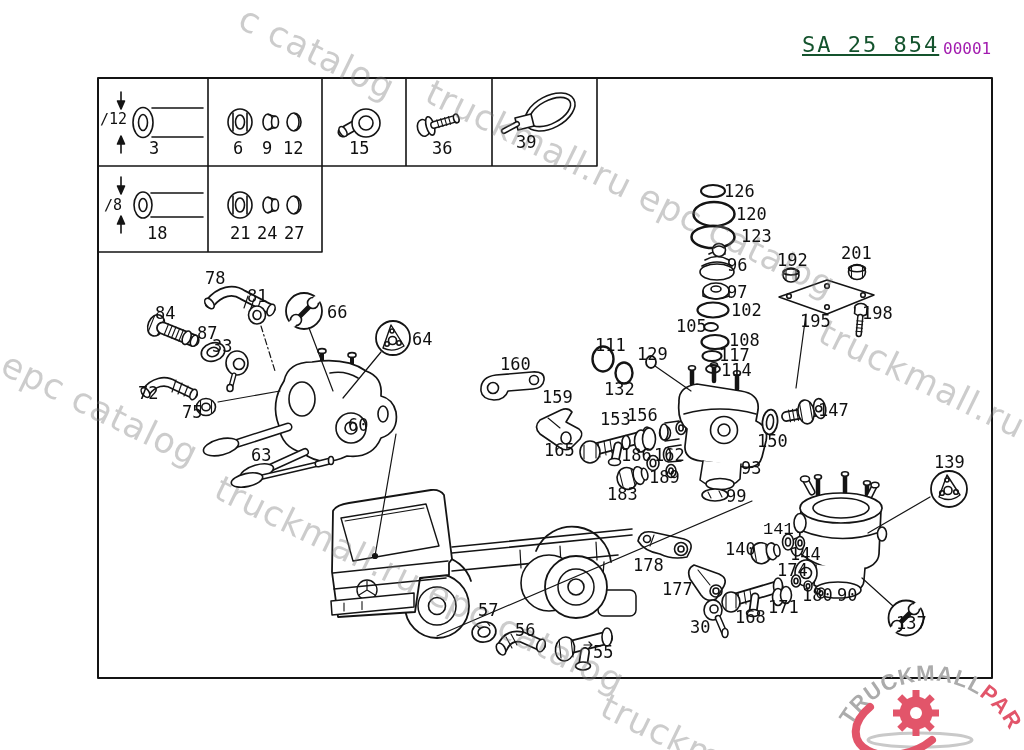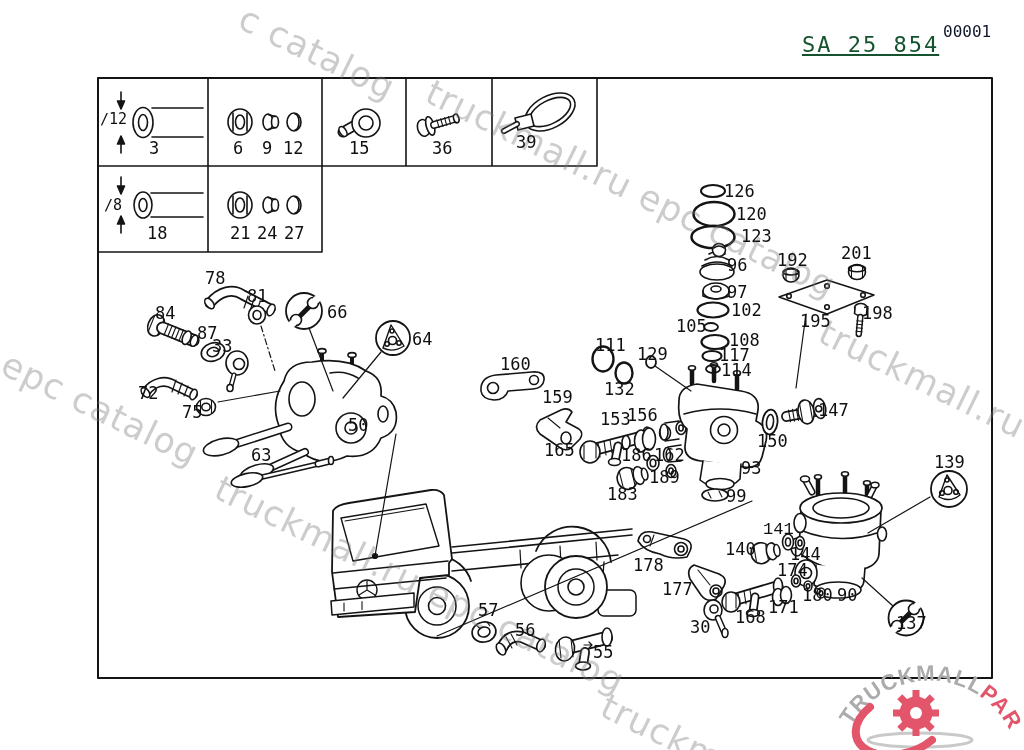--- a/index.html
+++ b/index.html
@@ -2,21 +2,21 @@
 <html><head>
 <meta charset="utf-8">
 <style>
   html,body{margin:0;padding:0;background:#888;}
   .stage{position:relative;width:1024px;height:750px;background:#ffffff;overflow:hidden;
          font-family:"DejaVu Sans",sans-serif;margin:0 auto;}
   .layer{position:absolute;inset:0;}
   .hdr{position:absolute;top:0;left:0;width:100%;height:70px;}
   .code{position:absolute;left:802px;top:32px;font:22px "DejaVu Sans Mono",monospace;
         letter-spacing:2px;color:#14532d;text-decoration:underline;}
-  .page{position:absolute;left:943px;top:22px;font:16px "DejaVu Sans Mono",monospace;color:#0f172a;}
+  .page{position:absolute;left:943px;top:39px;font:16px "DejaVu Sans Mono",monospace;color:#a21caf;}
   .plabel{position:absolute;white-space:pre;font:17px "DejaVu Sans Mono",monospace;color:#101010;line-height:1.1;}
   .wm{position:absolute;font-size:35px;letter-spacing:1px;color:rgba(120,120,120,0.38);
       transform:rotate(26deg);transform-origin:0 0;white-space:pre;pointer-events:none;}
   svg{position:absolute;left:0;top:0;}
   svg *{vector-effect:non-scaling-stroke;}
 </style>
 </head>
 <body>
 
 <div class="stage">
@@ -529,21 +529,21 @@
       <span class="plabel" style="left: 284px; top: 224px;">27</span>
       <span class="plabel" style="left: 205px; top: 269px;">78</span>
       <span class="plabel" style="left: 247px; top: 287px;">81</span>
       <span class="plabel" style="left: 155px; top: 304px;">84</span>
       <span class="plabel" style="left: 197px; top: 324px;">87</span>
       <span class="plabel" style="left: 212px; top: 337px;">33</span>
       <span class="plabel" style="left: 138px; top: 384px;">72</span>
       <span class="plabel" style="left: 182px; top: 403px;">75</span>
       <span class="plabel" style="left: 327px; top: 303px;">66</span>
       <span class="plabel" style="left: 412px; top: 330px;">64</span>
-      <span class="plabel" style="left: 348px; top: 416px;">50</span>
+      <span class="plabel" style="left: 348px; top: 416px;">60</span>
       <span class="plabel" style="left: 251px; top: 446px;">63</span>
       <span class="plabel" style="left: 500px; top: 355px;">160</span>
       <span class="plabel" style="left: 542px; top: 388px;">159</span>
       <span class="plabel" style="left: 544px; top: 441px;">165</span>
       <span class="plabel" style="left: 600px; top: 410px;">153</span>
       <span class="plabel" style="left: 627px; top: 406px;">156</span>
       <span class="plabel" style="left: 654px; top: 446px;">162</span>
       <span class="plabel" style="left: 621px; top: 446px;">186</span>
       <span class="plabel" style="left: 649px; top: 468px;">189</span>
       <span class="plabel" style="left: 607px; top: 485px;">183</span>

